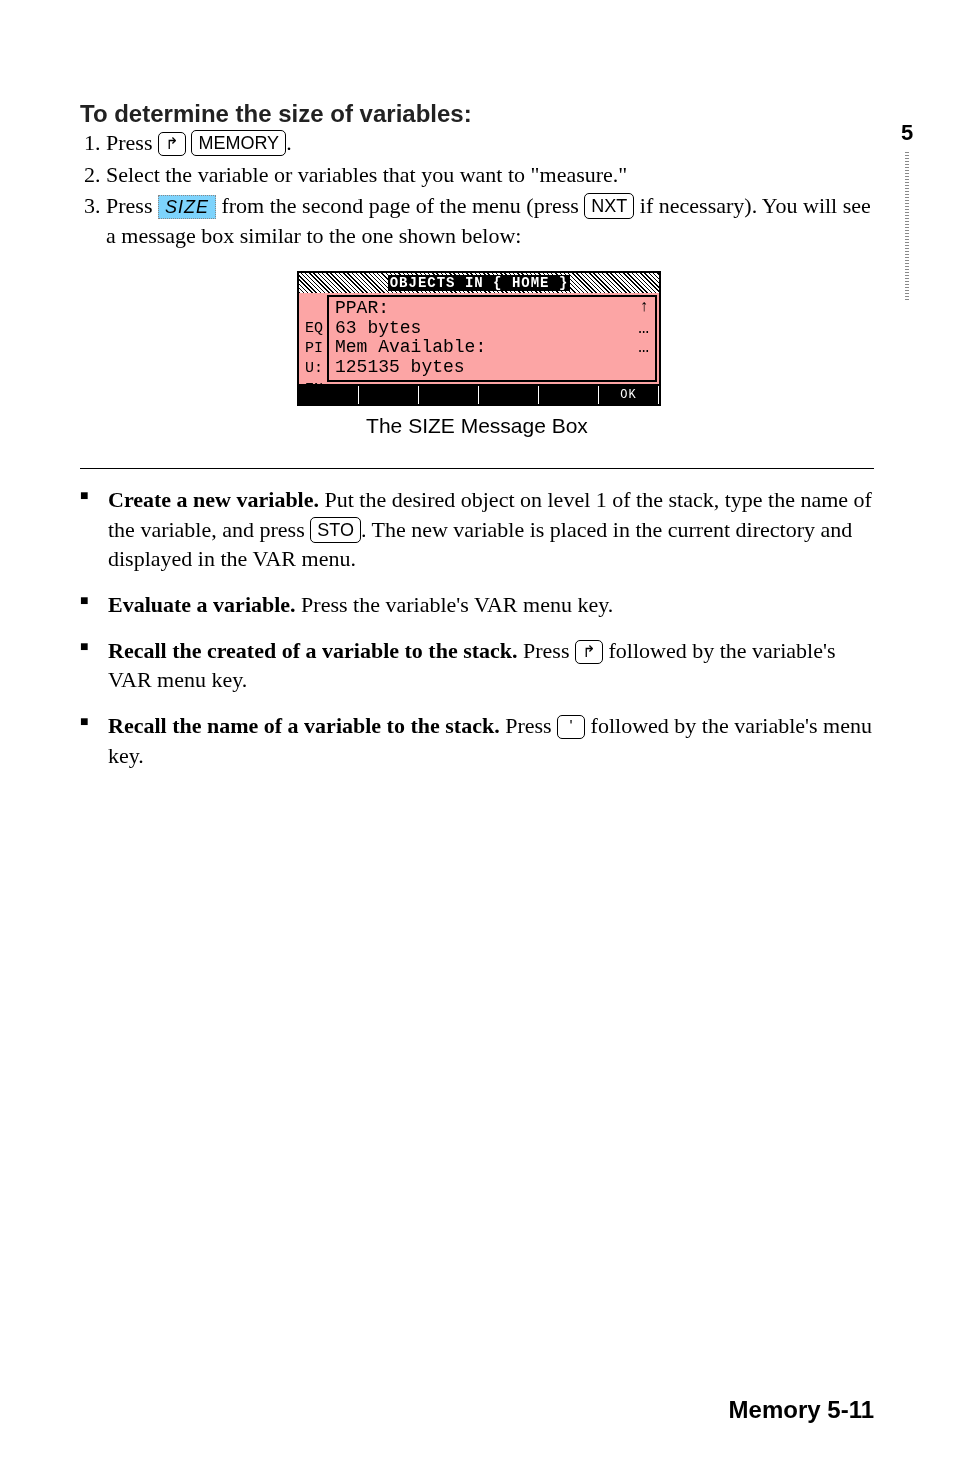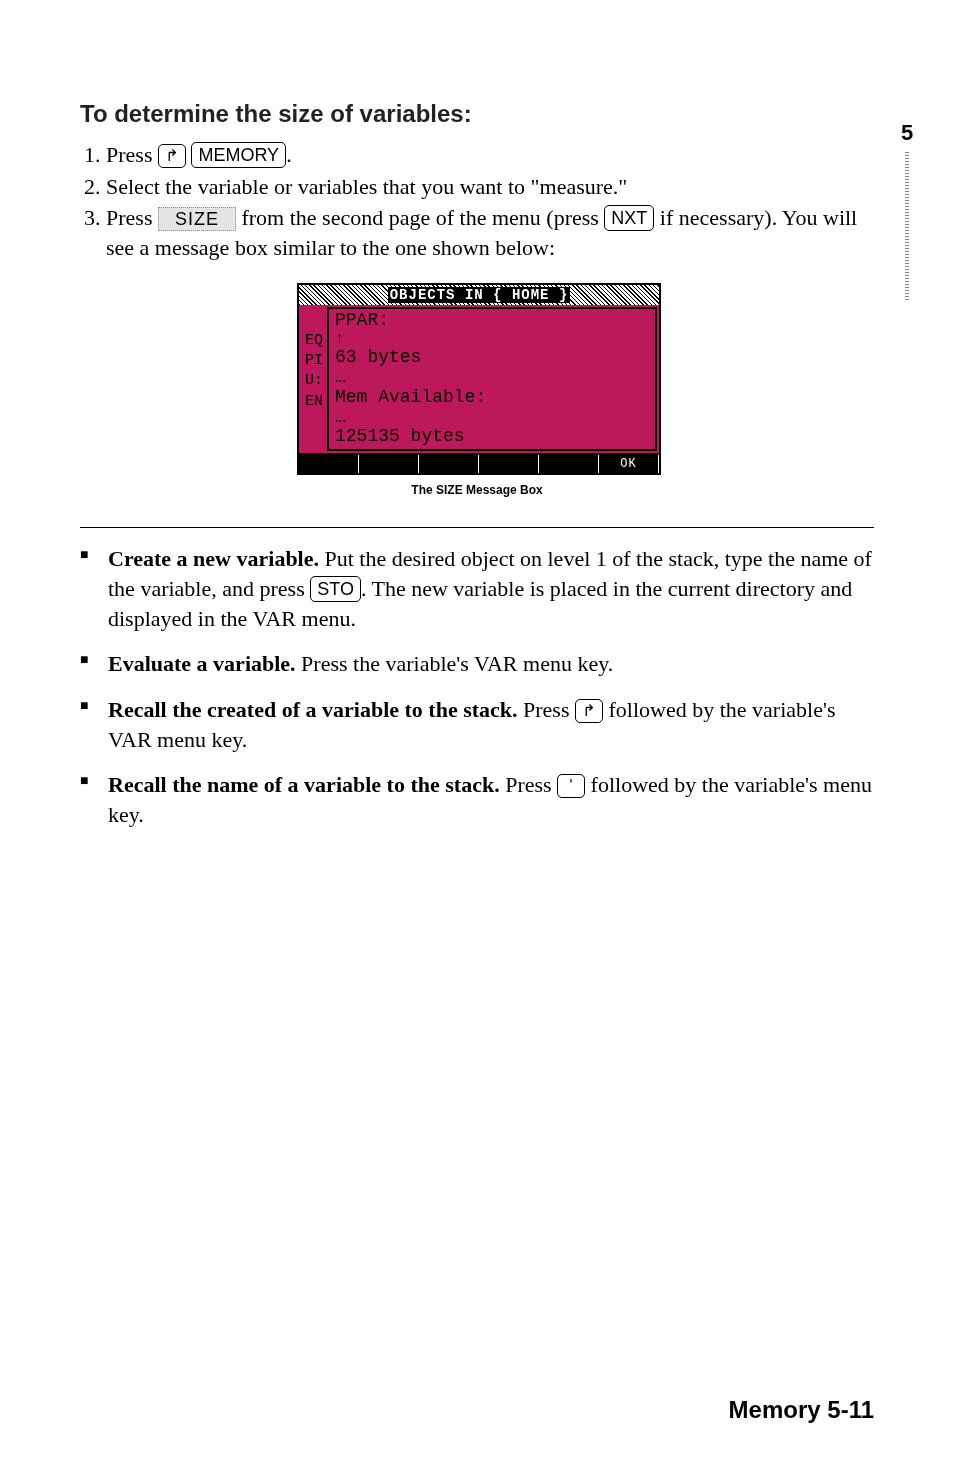--- a/index.html
+++ b/index.html
@@ -17,21 +17,20 @@
     padding: 100px 80px 60px 80px;
     box-sizing: border-box;
     width: 954px;
     height: 1464px;
     position: relative;
   }
   .section-title {
     font-family: Arial, Helvetica, sans-serif;
     font-weight: bold;
     font-size: 24px;
-    margin-bottom: 12px;
     color: #222;
   }
   ol.steps {
     margin: 0 0 18px 0;
     padding-left: 26px;
     font-size: 22px;
     line-height: 1.35;
   }
   ol.steps li {
     margin-bottom: 2px;
@@ -53,33 +52,34 @@
     padding: 0 4px;
     font-family: Arial, Helvetica, sans-serif;
     font-size: 16px;
     line-height: 22px;
     vertical-align: 1px;
     min-width: 18px;
     text-align: center;
   }
   .softkey {
     display: inline-block;
-    background: #e5e5e5;
+    background: #7dd3fc;
     border: 1px dotted #888;
-    padding: 0 16px;
+    padding: 0 6px;
     font-family: Arial, Helvetica, sans-serif;
     font-size: 18px;
     line-height: 22px;
     letter-spacing: 1px;
+    font-style: italic;
   }
   .screen-box {
     width: 360px;
     margin: 20px auto 4px auto;
     border: 2px solid #000;
-    background: #be185d;
+    background: #fca5a5;
   }
   .screen-title {
     background: repeating-linear-gradient(45deg,#000 0 1px,#fff 1px 3px);
     display: flex;
     align-items: center;
     justify-content: center;
     color: #000;
     font-family: "Courier New", monospace;
     font-weight: bold;
     font-size: 14px;
@@ -93,21 +93,21 @@
   }
   .screen-body {
     border: 2px solid #000;
     margin: 2px;
     font-family: "Courier New", monospace;
     font-size: 18px;
     padding: 2px 6px;
     line-height: 1.1;
     position: relative;
   }
-  .screen-row { display:flex; justify-content:space-between;flex-direction:column; }
+  .screen-row { display:flex; justify-content:space-between; }
   .screen-arrow { font-size:16px; }
   .menu-row {
     display:flex;
     background:#fff;
     border-top: 2px solid #000;
     height: 18px;
   }
   .menu-cell {
     flex:1;
     border-right:1px solid #fff;
@@ -118,22 +118,22 @@
     color:#fff;
     font-family:"Courier New",monospace;
     font-size:12px;
     text-align:center;
     line-height:18px;
     letter-spacing:1px;
   }
   .caption {
     text-align:center;
     font-family: Arial, Helvetica, sans-serif;
-    font-weight:bold;
-    font-size:12px;
+    font-weight:normal;
+    font-size:21px;
     margin: 8px 0 30px 0;
   }
   .step4 {
     font-size:22px;
     margin-bottom: 60px;
   }
   hr.sep {
     border:none;
     border-top:1.5px solid #000;
     margin:0 0 10px 0;

